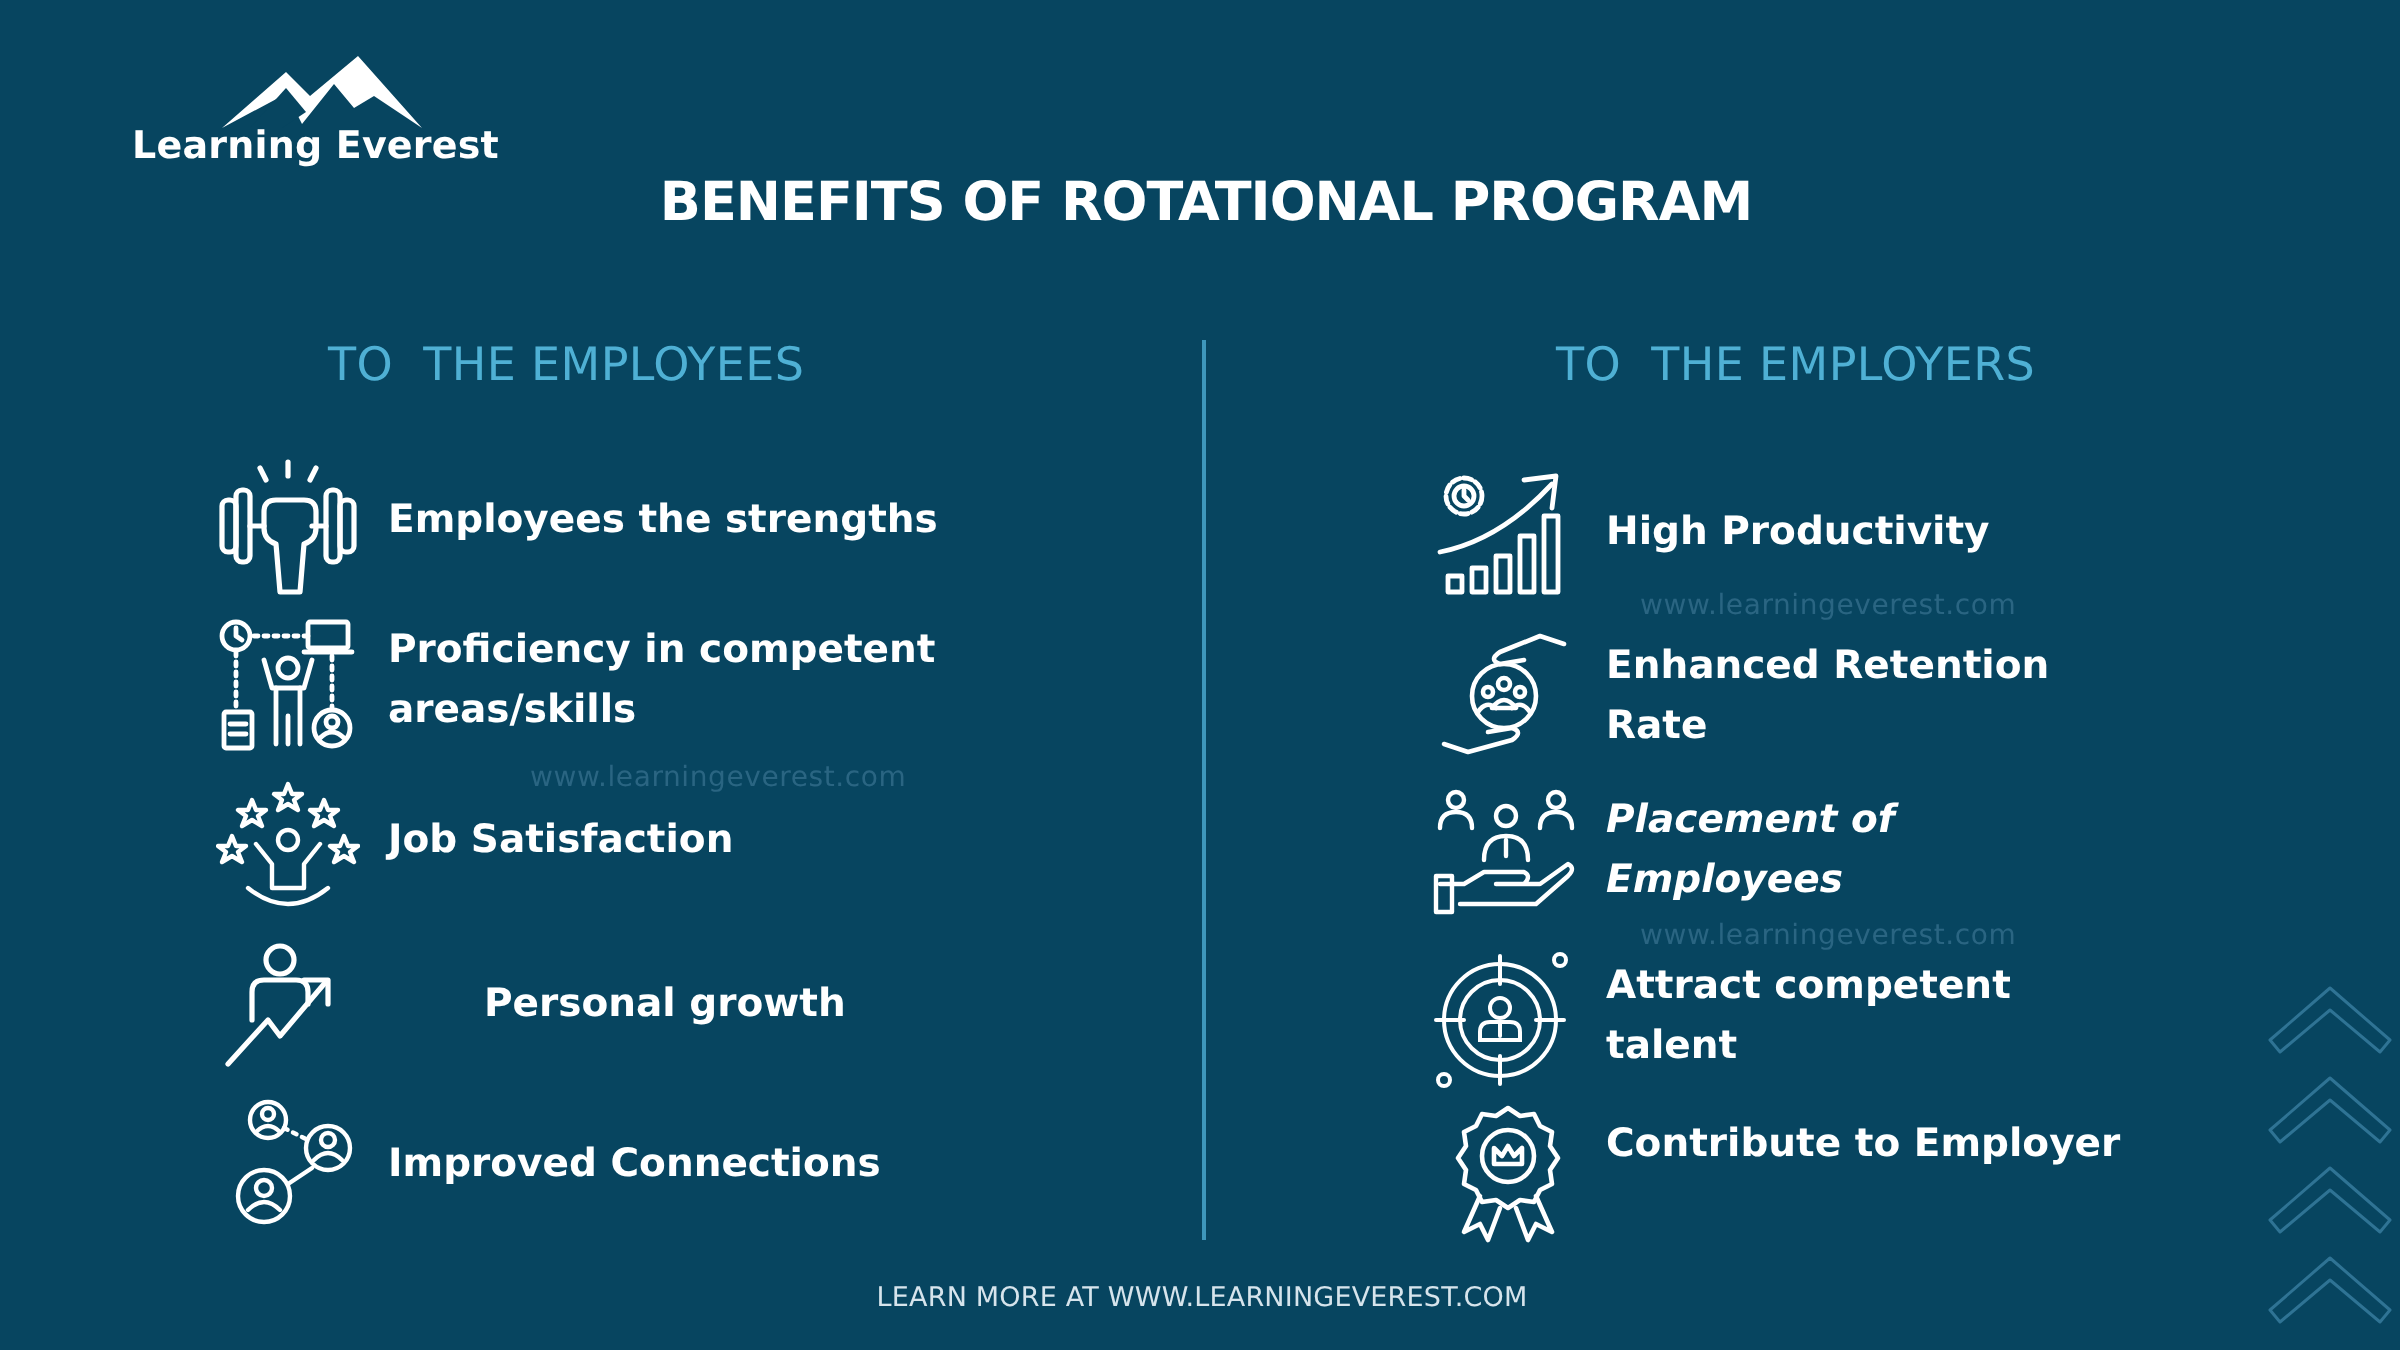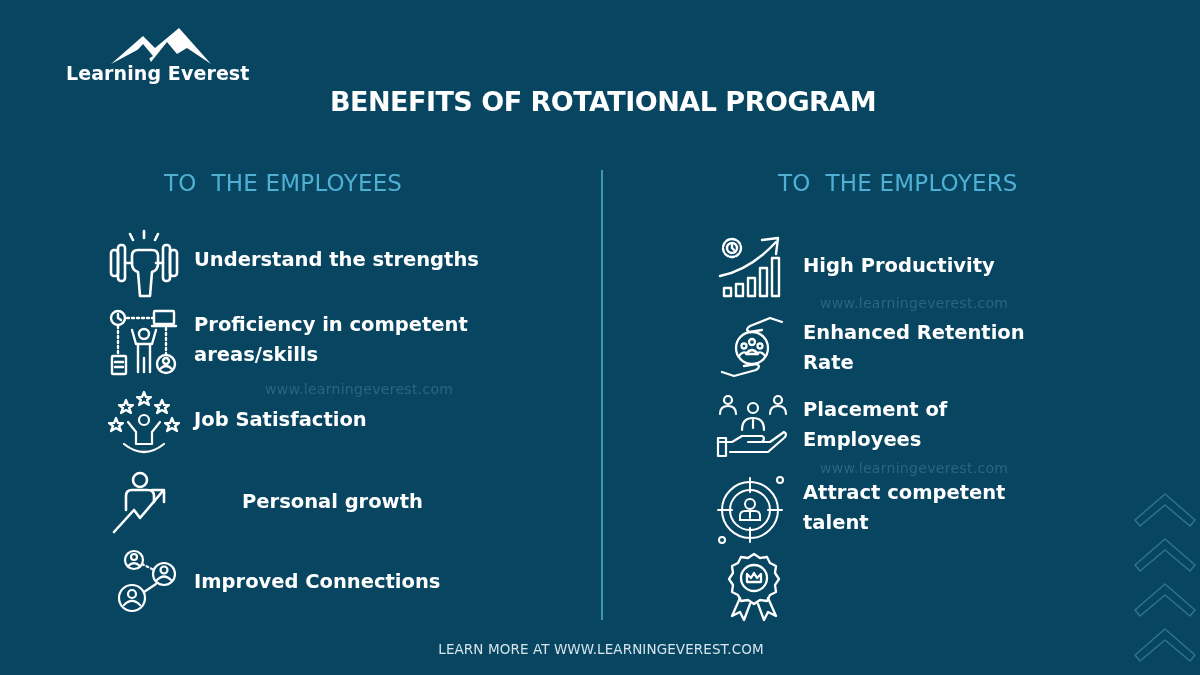--- a/index.html
+++ b/index.html
@@ -48,21 +48,21 @@
         <line x1="50" y1="6" x2="47" y2="12"></line>
       <rect x="3" y="22" width="7" height="26" rx="3"></rect>
         <rect x="10" y="17" width="7" height="36" rx="3"></rect>
       <rect x="62" y="22" width="7" height="26" rx="3"></rect>
         <rect x="55" y="17" width="7" height="36" rx="3"></rect>
       <line x1="17" y1="35" x2="24" y2="35"></line>
         <line x1="48" y1="35" x2="55" y2="35"></line>
       <path d="M24 28 q0-6 6-6 h14 q6 0 6 6 v8 q0 6 -6 8 l-2 24 h-10 l-2-24 q-6-2 -6-8 z"></path>
     </svg>
   </div>
-  <div class="label" style="left:194px; top:245px;">Understand the strengths</div>
+  <div class="label" style="left:194px; top:245px;">Employees the strengths</div>
 
   <div class="icon" style="left:108px; top:308px;">
     <svg viewBox="0 0 72 72" fill="none" stroke="#fff" stroke-width="2.4" stroke-linecap="round" stroke-linejoin="round">
       <circle cx="10" cy="10" r="7"></circle>
         <polyline points="10,6 10,10 13,12"></polyline>
       <line x1="19" y1="10" x2="46" y2="10" stroke-dasharray="2 3"></line>
       <rect x="46" y="3" width="20" height="13" rx="1"></rect>
         <line x1="44" y1="18" x2="68" y2="18"></line>
       <circle cx="36" cy="26" r="5"></circle>
       <path d="M24 22 l4 14 h16 l4-14"></path>
@@ -166,21 +166,21 @@
         <path d="M4 22 q0-8 8-8 q8 0 8 8"></path>
       <circle cx="62" cy="8" r="4"></circle>
         <path d="M54 22 q0-8 8-8 q8 0 8 8"></path>
       <circle cx="37" cy="16" r="5"></circle>
         <path d="M26 38 q0-12 11-12 q11 0 11 12"></path>
         <line x1="37" y1="28" x2="37" y2="36"></line>
       <path d="M4 50 h12 l10-6 h20 q4 2 0 6 h-14 M32 50 h22 l14-10 q4 2 0 6 l-16 14 h-38"></path>
       <rect x="2" y="46" width="8" height="18"></rect>
     </svg>
   </div>
-  <div class="label" style="left:803px; top:395px;">
+  <div class="label" style="left:803px; top:395px;font-style:italic;">
     <div>Placement of</div>
     <div>Employees</div>
   </div>
 
   <div class="icon" style="left:716px; top:474px;">
     <svg viewBox="0 0 72 72" fill="none" stroke="#fff" stroke-width="2" stroke-linecap="round">
       <circle cx="34" cy="36" r="28"></circle>
         <circle cx="34" cy="36" r="20"></circle>
       <line x1="34" y1="4" x2="34" y2="18"></line>
         <line x1="34" y1="54" x2="34" y2="68"></line>
@@ -201,20 +201,21 @@
   <div class="icon" style="left:720px; top:552px;">
     <svg viewBox="0 0 72 72" fill="none" stroke="#fff" stroke-width="2.3" stroke-linecap="round" stroke-linejoin="round">
       <path d="M34 2 l6 4 l7-1 l3 6 l6 3 l-1 7 l4 6 l-4 6 l1 7 l-6 3 l-3 6 l-7-1 l-6 4 l-6-4 l-7 1 l-3-6 l-6-3 l1-7 l-4-6 l4-6 l-1-7 l6-3 l3-6 l7 1 z"></path>
       <circle cx="34" cy="26" r="13"></circle>
       <polyline points="27,30 27,22 31,26 34,21 37,26 41,22 41,30 27,30"></polyline>
       <polyline points="20,46 12,64 20,60 24,68 30,52"></polyline>
       <polyline points="48,46 56,64 48,60 44,68 38,52"></polyline>
     </svg>
   </div>
   <div class="label" style="left:803px; top:557px;">
+    <div>Contribute to Employer</div>
   </div>
 </div>
 
 <div class="chevrons">
   <svg viewBox="0 0 70 180" width="70" height="180" fill="none" stroke="#2f7394" stroke-width="1.5" stroke-linejoin="round">
     <path d="M5 30 L35 4 L65 30 L60 36 L35 15 L10 36 Z"></path>
     <path d="M5 75 L35 49 L65 75 L60 81 L35 60 L10 81 Z"></path>
     <path d="M5 120 L35 94 L65 120 L60 126 L35 105 L10 126 Z"></path>
     <path d="M5 165 L35 139 L65 165 L60 171 L35 150 L10 171 Z"></path>
   </svg>

